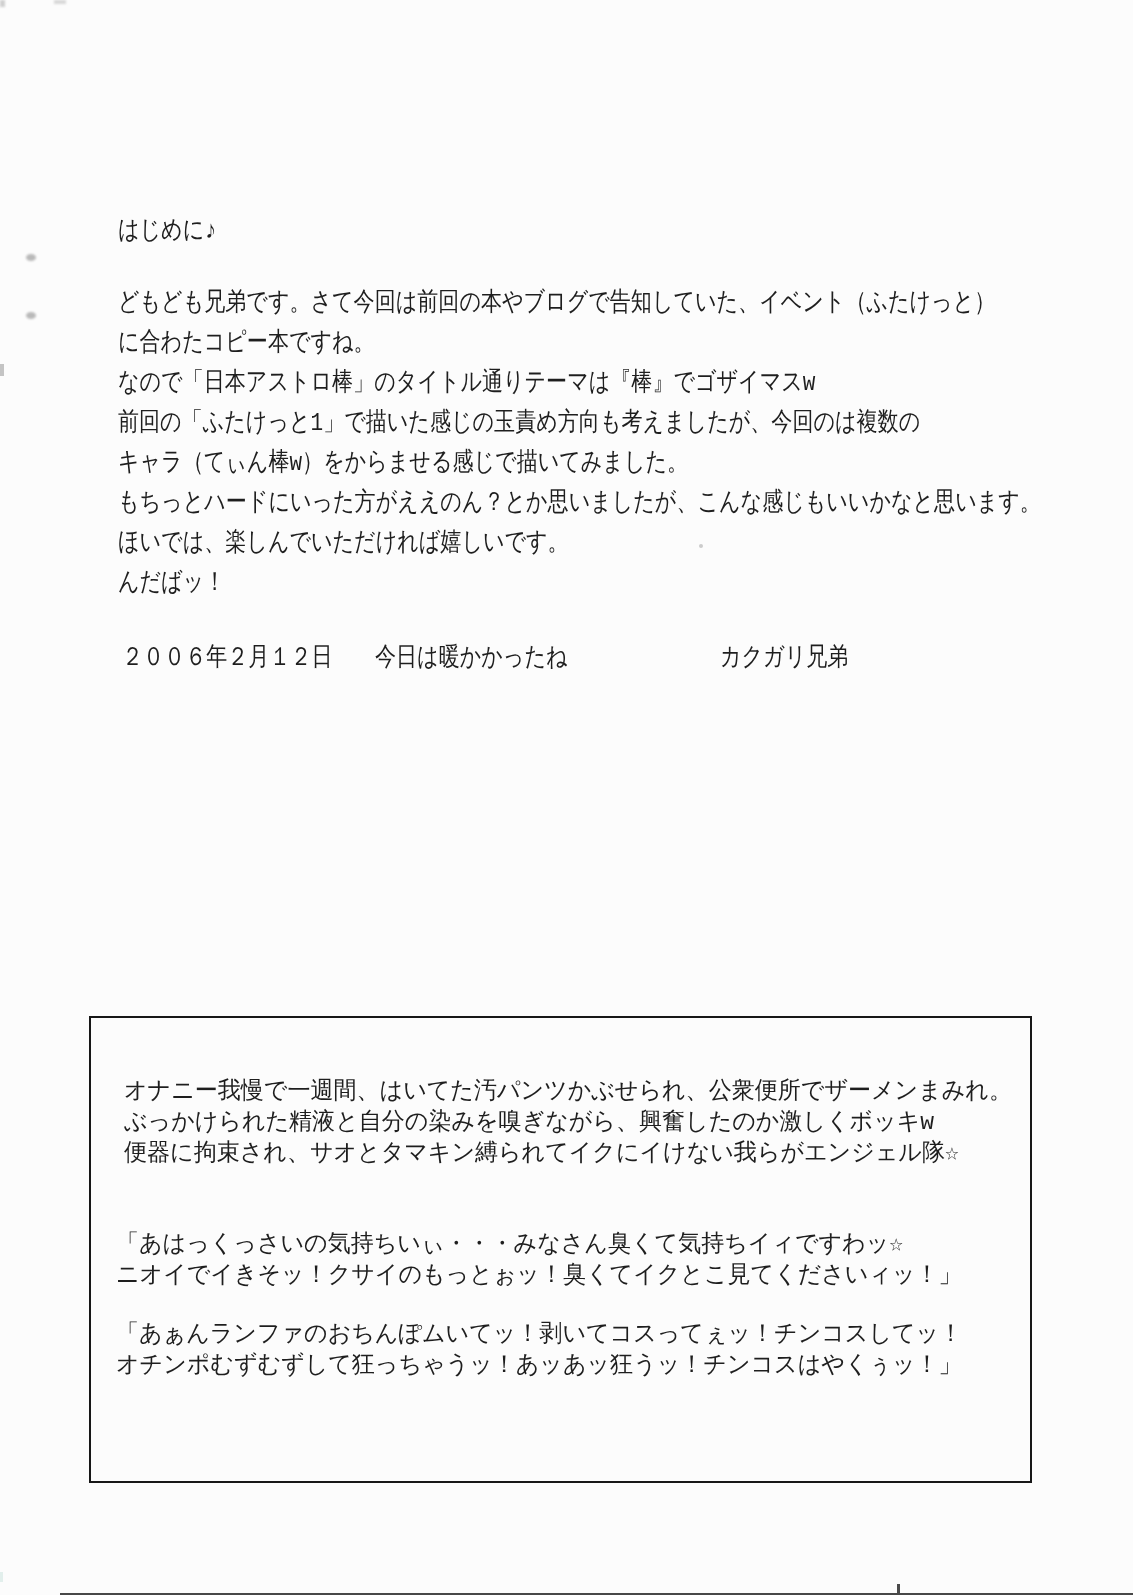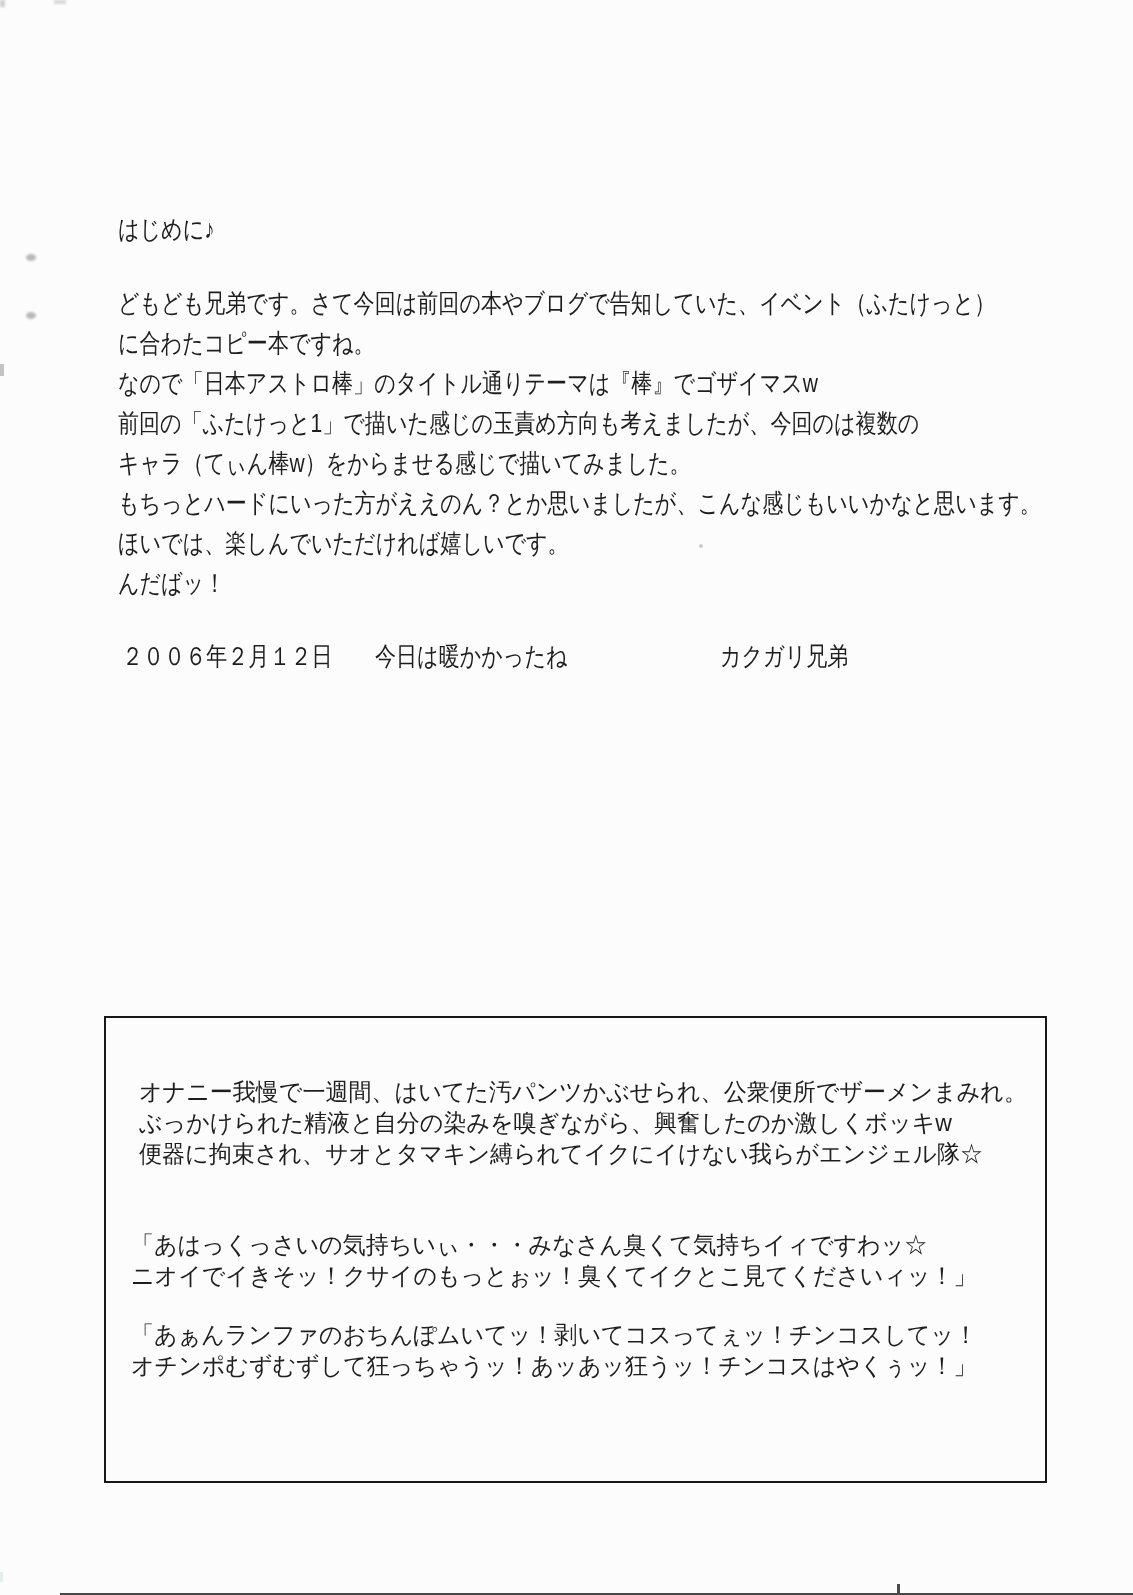--- a/index.html
+++ b/index.html
@@ -3,21 +3,21 @@
 <meta charset="utf-8">
 <style>
   html, body { margin: 0; padding: 0; background: #e8e8e8; }
   .page {
     position: relative;
     width: 1133px;
     height: 1595px;
     margin: 0 auto;
     background: #fcfcfc;
     overflow: hidden;
-    font-family: Liberation Sans, sans-serif;
+    font-family: Liberation Mono, monospace;
     color: #1e1e1e;
   }
   .jp { transform-origin: 0 0; white-space: nowrap; }
 
   .heading {
     position: absolute;
     left: 118px; top: 212px;
     font-size: 26px;
     transform: scaleX(0.81);
   }
@@ -35,21 +35,21 @@
     transform: scaleX(0.81);
     transform-origin: 0 0;
     white-space: nowrap;
   }
   .colophon-date   { left: 122px; }
   .colophon-note   { left: 375px; }
   .colophon-author { left: 720px; }
 
   .summary-box {
     position: absolute;
-    left: 104px; top: 1016px;
+    left: 89px; top: 1016px;
     width: 939px; height: 463px;
     border: 2px solid #171717;
   }
   .box-summary {
     position: absolute;
     left: 33px; top: 58px;
     font-size: 24px;
     line-height: 31px;
     transform: scaleX(0.96);
   }

